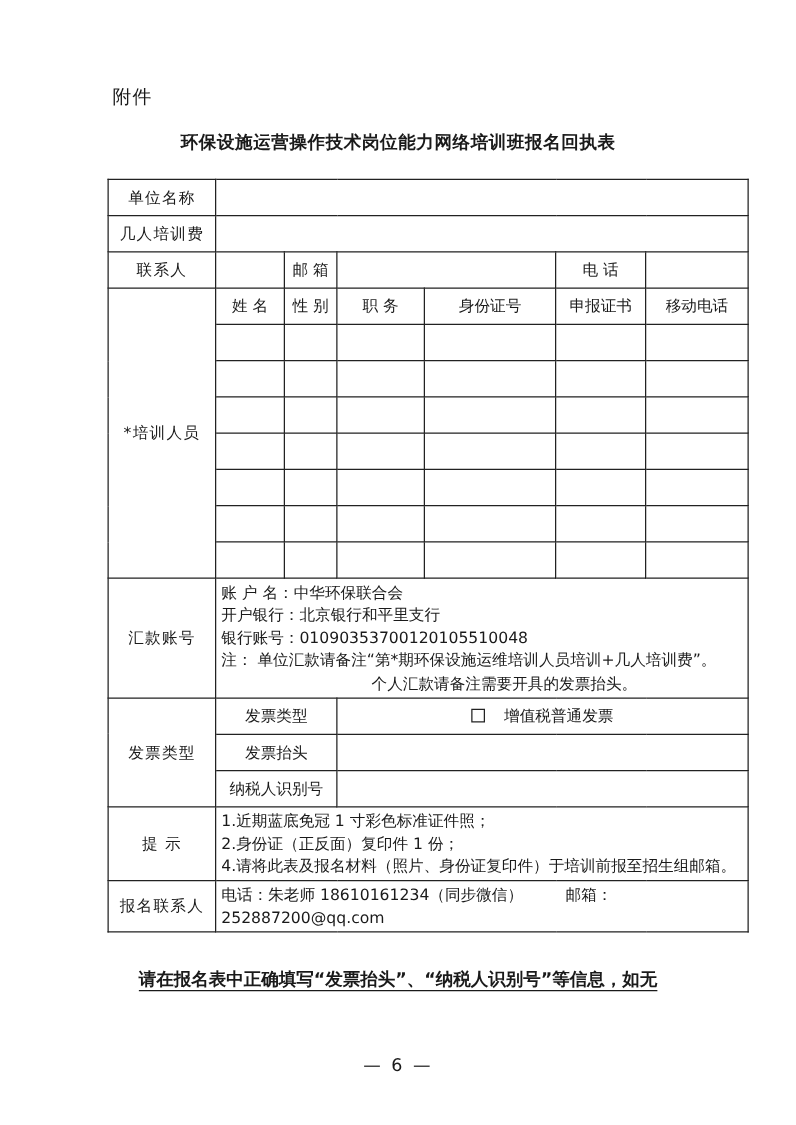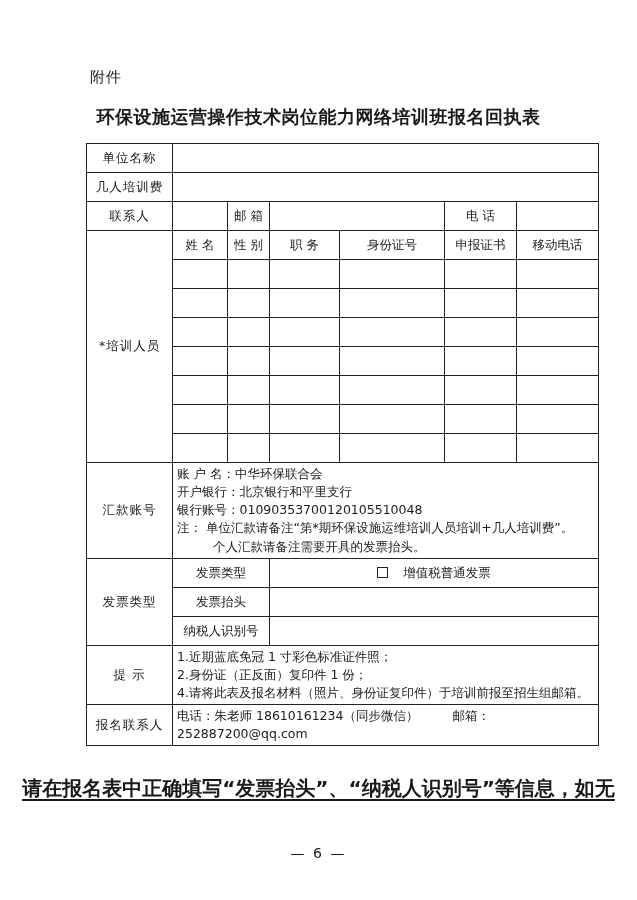--- a/index.html
+++ b/index.html
@@ -27,21 +27,21 @@
     top: 68px;
     font-size: 15px;
     letter-spacing: 1px;
   }
   .doc-title {
     position: absolute;
     left: 0;
     top: 105px;
     width: 637px;
     text-align: center;
-    font-size: 18px;
+    font-size: 14px;
     font-weight: bold;
     letter-spacing: 0.5px;
   }
   table.form {
     position: absolute;
     left: 62px;
     top: 143px;
     width: 512px;
     border-collapse: collapse;
     table-layout: fixed;
@@ -61,21 +61,21 @@
   .people-label {
     text-align: center;
     letter-spacing: 1px;
   }
   .acct-cell {
     padding: 6px 8px 7px 8px;
     font-size: 12.5px;
     line-height: 1.55;
   }
   .acct-cell .ln { white-space: nowrap; }
-  .acct-cell .ln.ind { padding-left: 36px; }
+  .acct-cell .ln.ind { padding-left: 36px; text-align: center; }
   .tips-cell {
     padding: 6px 8px 7px 10px;
     font-size: 12.5px;
     line-height: 1.6;
   }
   .contact-cell {
     padding: 5px 8px;
     font-size: 12.5px;
   }
   .contact-cell .sp { display: inline-block; width: 34px; }
@@ -92,21 +92,21 @@
     height: 9px;
     border: 1px solid #222;
     margin-right: 3px;
   }
   .footer-note {
     position: absolute;
     left: 0;
     top: 775px;
     width: 637px;
     text-align: center;
-    font-size: 20px;
+    font-size: 14px;
     font-weight: bold;
   }
   .footer-note .l1 {
     display: block;
     text-decoration: underline;
     text-underline-offset: 4px;
     margin-bottom: 16px;
   }
   .footer-note .l2 {
     display: block;

